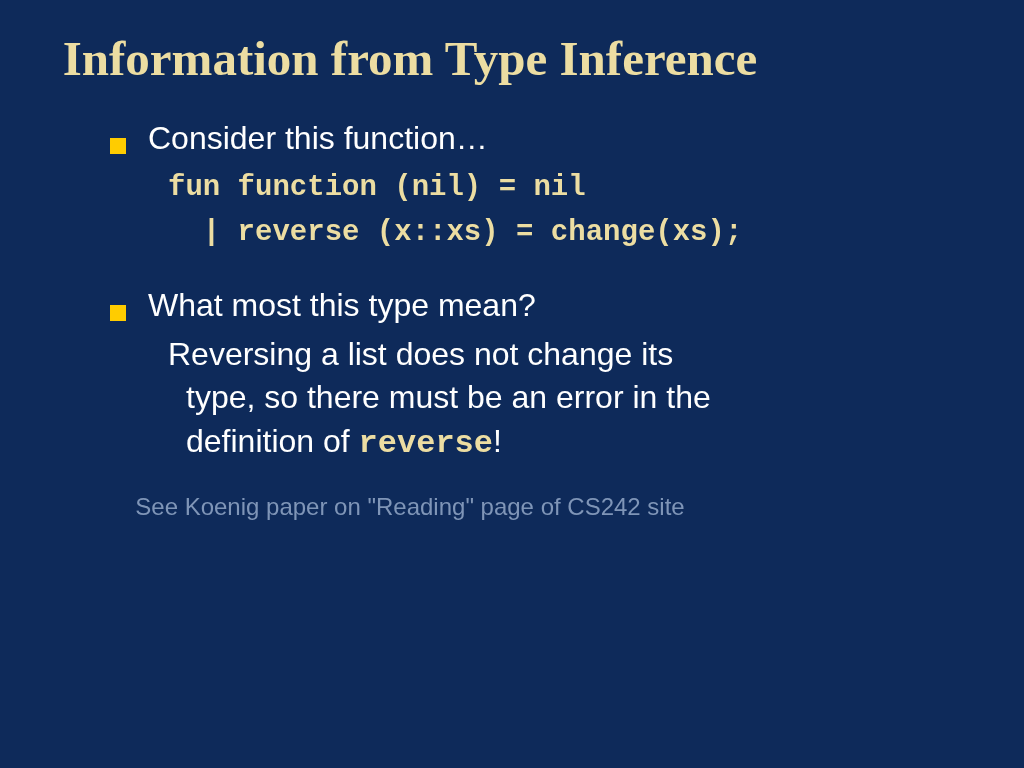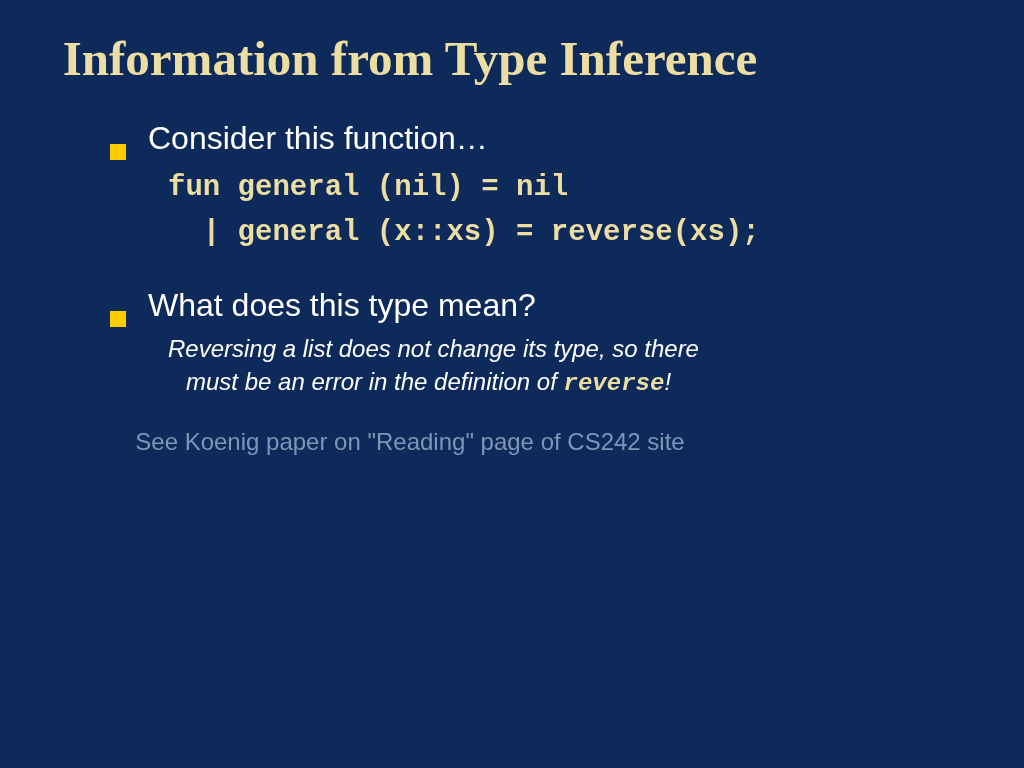--- a/index.html
+++ b/index.html
@@ -25,21 +25,21 @@
     font-size: 49px;
     text-align: center;
     margin-bottom: 30px;
   }
   .bullets {
     padding-left: 70px;
     padding-right: 30px;
   }
   .bullet {
     display: flex;
-    align-items: flex-end;
+    align-items: center;
     margin-bottom: 6px;
   }
   .bullet-icon {
     width: 16px;
     height: 16px;
     background: #ffcc00;
     margin-right: 22px;
     margin-top: 14px;
     flex-shrink: 0;
   }
@@ -54,27 +54,26 @@
   }
   .code {
     font-family: "Courier New", Courier, monospace;
     font-weight: bold;
     color: #ecdda2;
     font-size: 29px;
     line-height: 1.55;
     white-space: pre;
   }
   .explain {
-    font-size: 24px;
+    font-size: 32px;
     color: #ffffff;
     line-height: 1.35;
     padding-left: 0;
     text-indent: -18px;
     margin-left: 18px;
-    font-style: italic;
   }
   .kw {
     font-family: "Courier New", Courier, monospace;
     font-weight: bold;
     color: #ecdda2;
   }
   .footer {
     text-align: center;
     font-size: 24px;
     color: #7f95b7;
@@ -88,28 +87,28 @@
 
   <div class="title">Information from Type Inference</div>
 
   <div class="bullets">
 
     <div class="bullet">
       <div class="bullet-icon"></div>
       <div class="bullet-text">Consider this function…</div>
     </div>
     <div class="sub">
-      <div class="code">fun general (nil) = nil</div>
-      <div class="code">  | general (x::xs) = reverse(xs);</div>
+      <div class="code">fun function (nil) = nil</div>
+      <div class="code">  | reverse (x::xs) = change(xs);</div>
     </div>
 
 
     <div class="bullet">
       <div class="bullet-icon"></div>
-      <div class="bullet-text">What does this type mean?</div>
+      <div class="bullet-text">What most this type mean?</div>
     </div>
     <div class="sub">
       <div class="explain">
         <span>Reversing a list does not change its type, so there must be an error in the definition of </span><span class="kw">reverse</span><span>!</span>
       </div>
     </div>
 
   </div>
 
   <div class="footer">See Koenig paper on "Reading" page of CS242 site</div>

